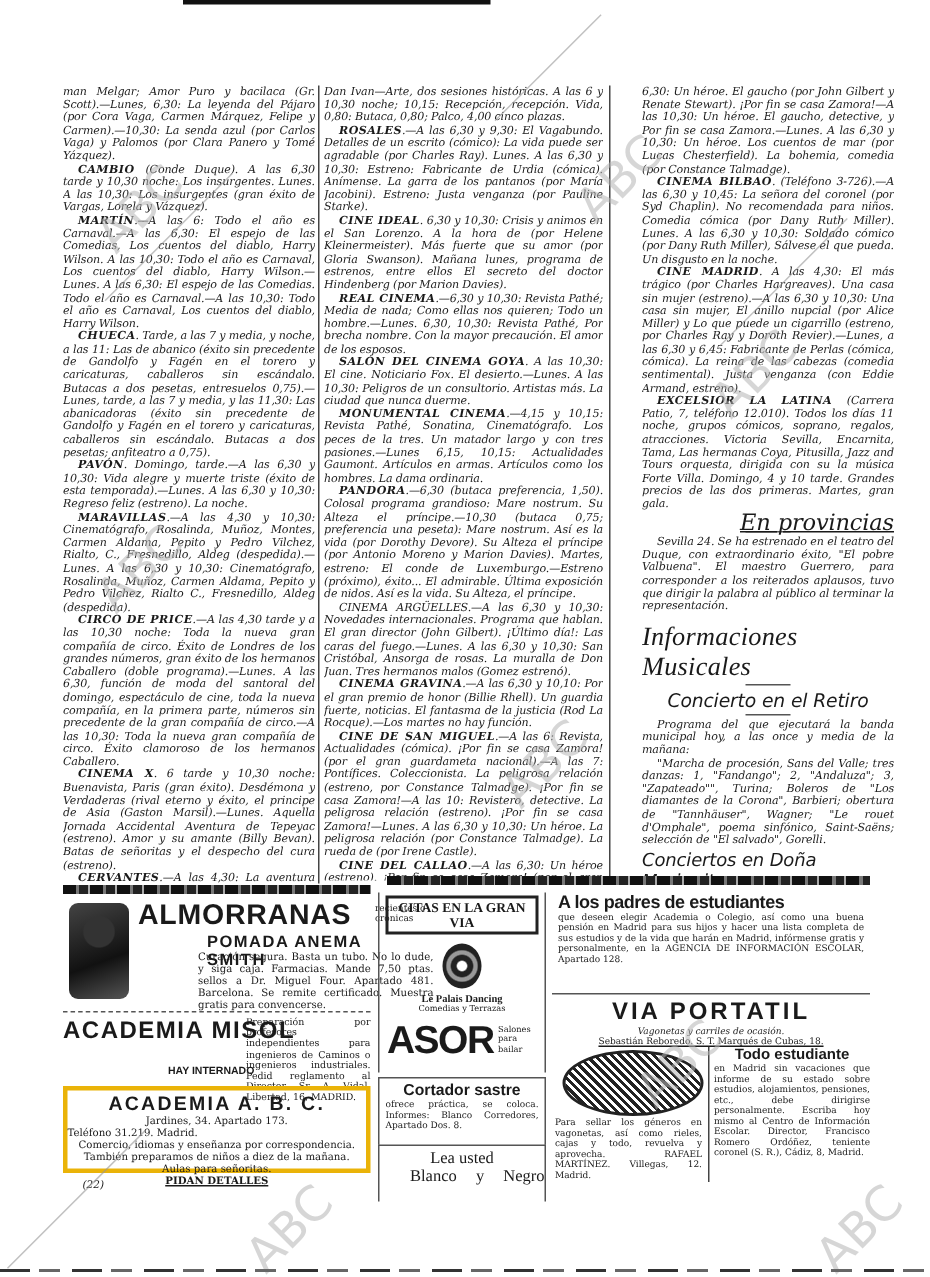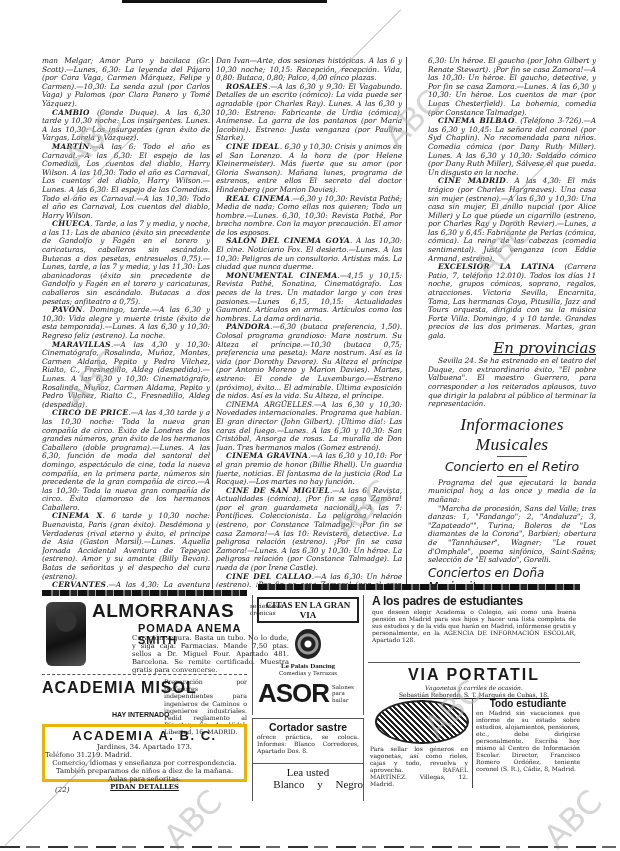--- a/index.html
+++ b/index.html
@@ -7,21 +7,21 @@
   .topbar{position:absolute;left:122px;top:0;width:205px;height:3px;background:#111;}
   .col{position:absolute;top:57px;font-size:7.4px;line-height:8.6px;text-align:justify;letter-spacing:-0.1px;overflow:hidden;font-style:italic;}
   .c1{left:42px;width:168px;height:533px;}
   .c2{left:216px;width:186px;height:530px;}
   .c3{left:428px;width:168px;height:530px;}
   .vrule{position:absolute;width:1px;background:#444;}
   .col p{margin:0;text-indent:10px;}
   .col p.first{text-indent:0;}
   .col b{font-weight:bold;letter-spacing:0.3px;}
   .h-prov{font-size:15px;text-align:right;margin:3px 0 2px;text-decoration:underline;font-family:"DejaVu Serif",serif;}
-  .h-info{font-size:17.5px;text-align:center;margin:5px 0 2px;font-family:"Liberation Serif",serif;letter-spacing:0.2px;line-height:20px;}
+  .h-info{font-size:17.5px;margin:5px 0 2px;font-family:"Liberation Serif",serif;letter-spacing:0.2px;line-height:20px;}
   .h-conc{font-size:12.5px;text-align:center;margin:2px 0;font-family:"DejaVu Sans",sans-serif;line-height:15px;}
   .h-conc2{font-size:12px;text-align:left;margin:1px 0;font-family:"DejaVu Sans",sans-serif;line-height:14px;}
   .smallrule{width:30px;height:1px;background:#555;margin:1px auto 2px;}
   .band{position:absolute;height:6px;background:repeating-linear-gradient(90deg,#111 0 9px,#777 9px 11px,#222 11px 17px,#aaa 17px 18px);}
   .ad{position:absolute;border:1px solid #333;box-sizing:border-box;}
   .adtxt{font-size:6.8px;line-height:8px;text-align:justify;}
   .big{font-family:Liberation Sans, sans-serif;font-weight:bold;}
   .watermark{position:absolute;font-family:"DejaVu Sans",sans-serif;font-size:32px;color:rgba(180,180,180,0.55);transform:rotate(-45deg);pointer-events:none;}
   .wline{position:absolute;height:1px;background:rgba(150,150,150,0.6);transform-origin:left center;}
 </style>

